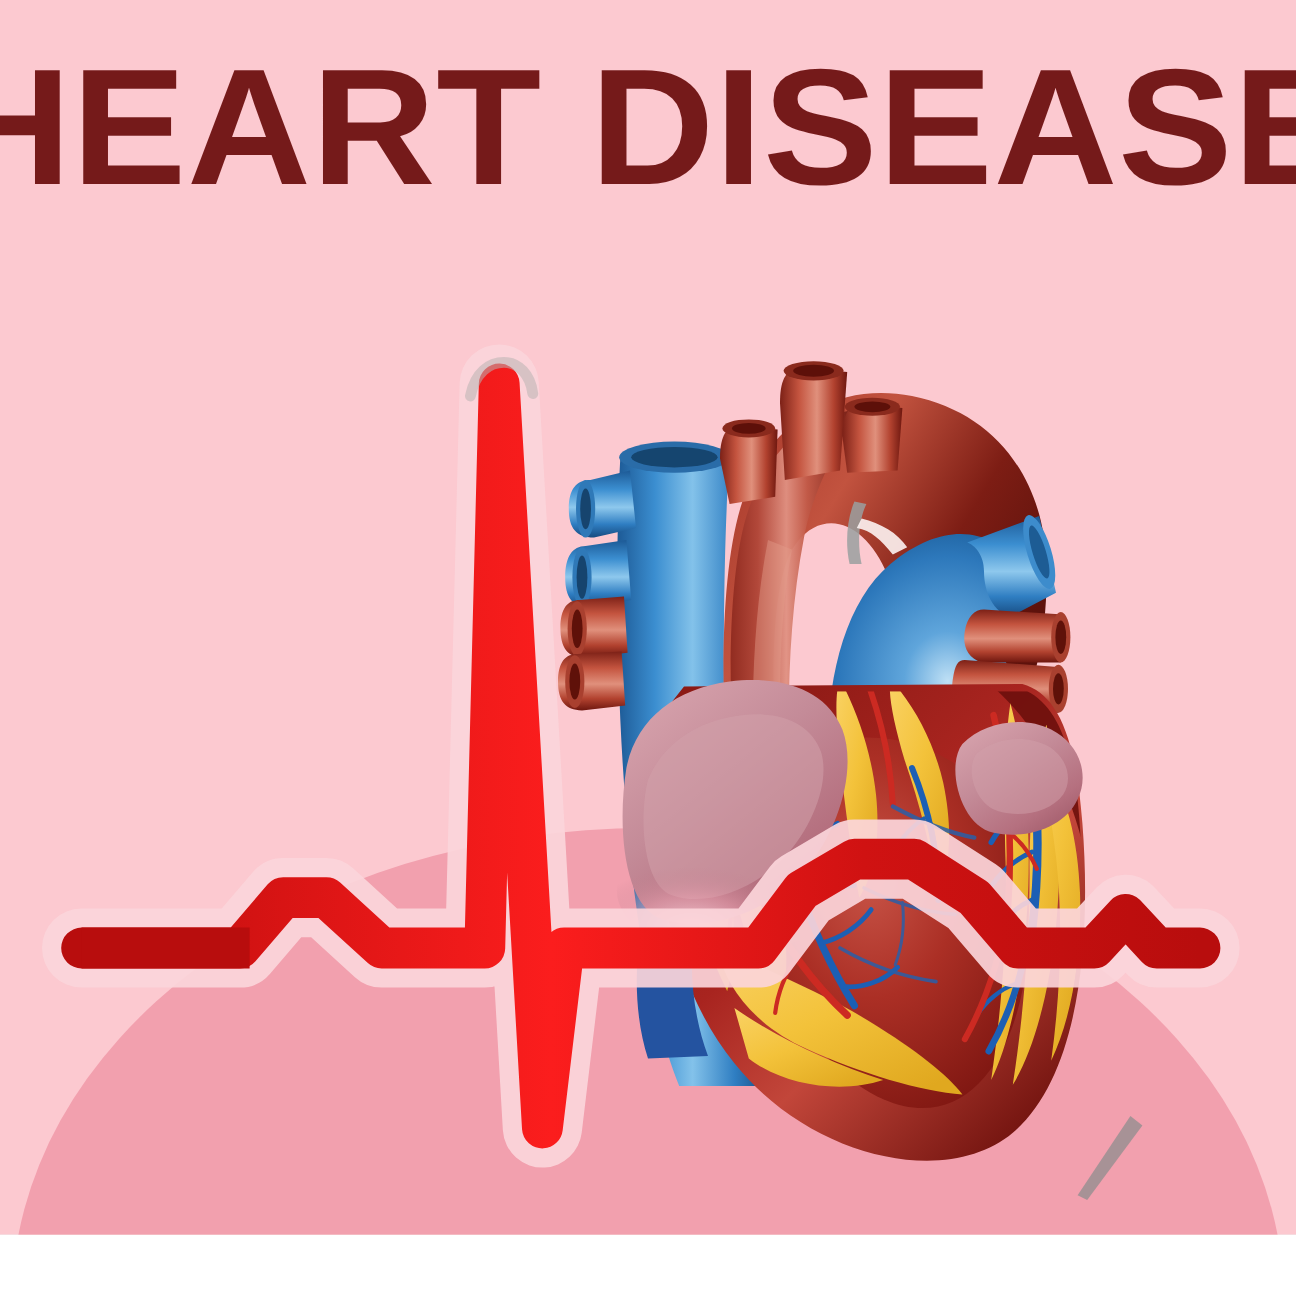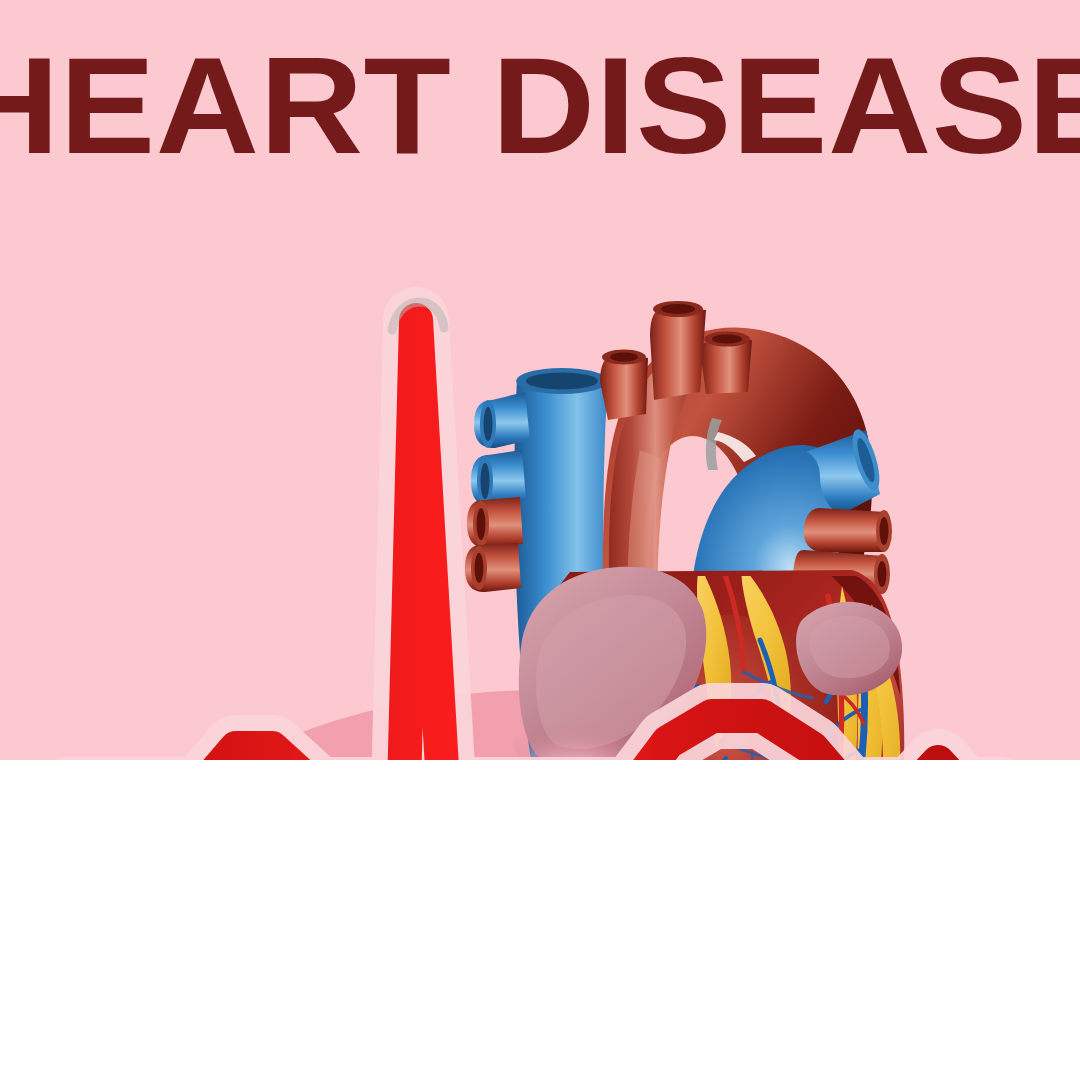--- a/index.html
+++ b/index.html
@@ -3,21 +3,21 @@
 <meta charset="utf-8">
 <style>
   html, body {
     margin: 0;
     padding: 0;
     background: #ffffff;
   }
   #poster {
     position: relative;
     width: 1080px;
-    height: 760px;
+    height: 1029px;
     overflow: hidden;
     background: #e5e5e5;
     font-family: "Liberation Sans", sans-serif;
   }
   #poster-svg {
     position: absolute;
     inset: 0;
     width: 1080px;
     height: 1080px;
     display: block;

